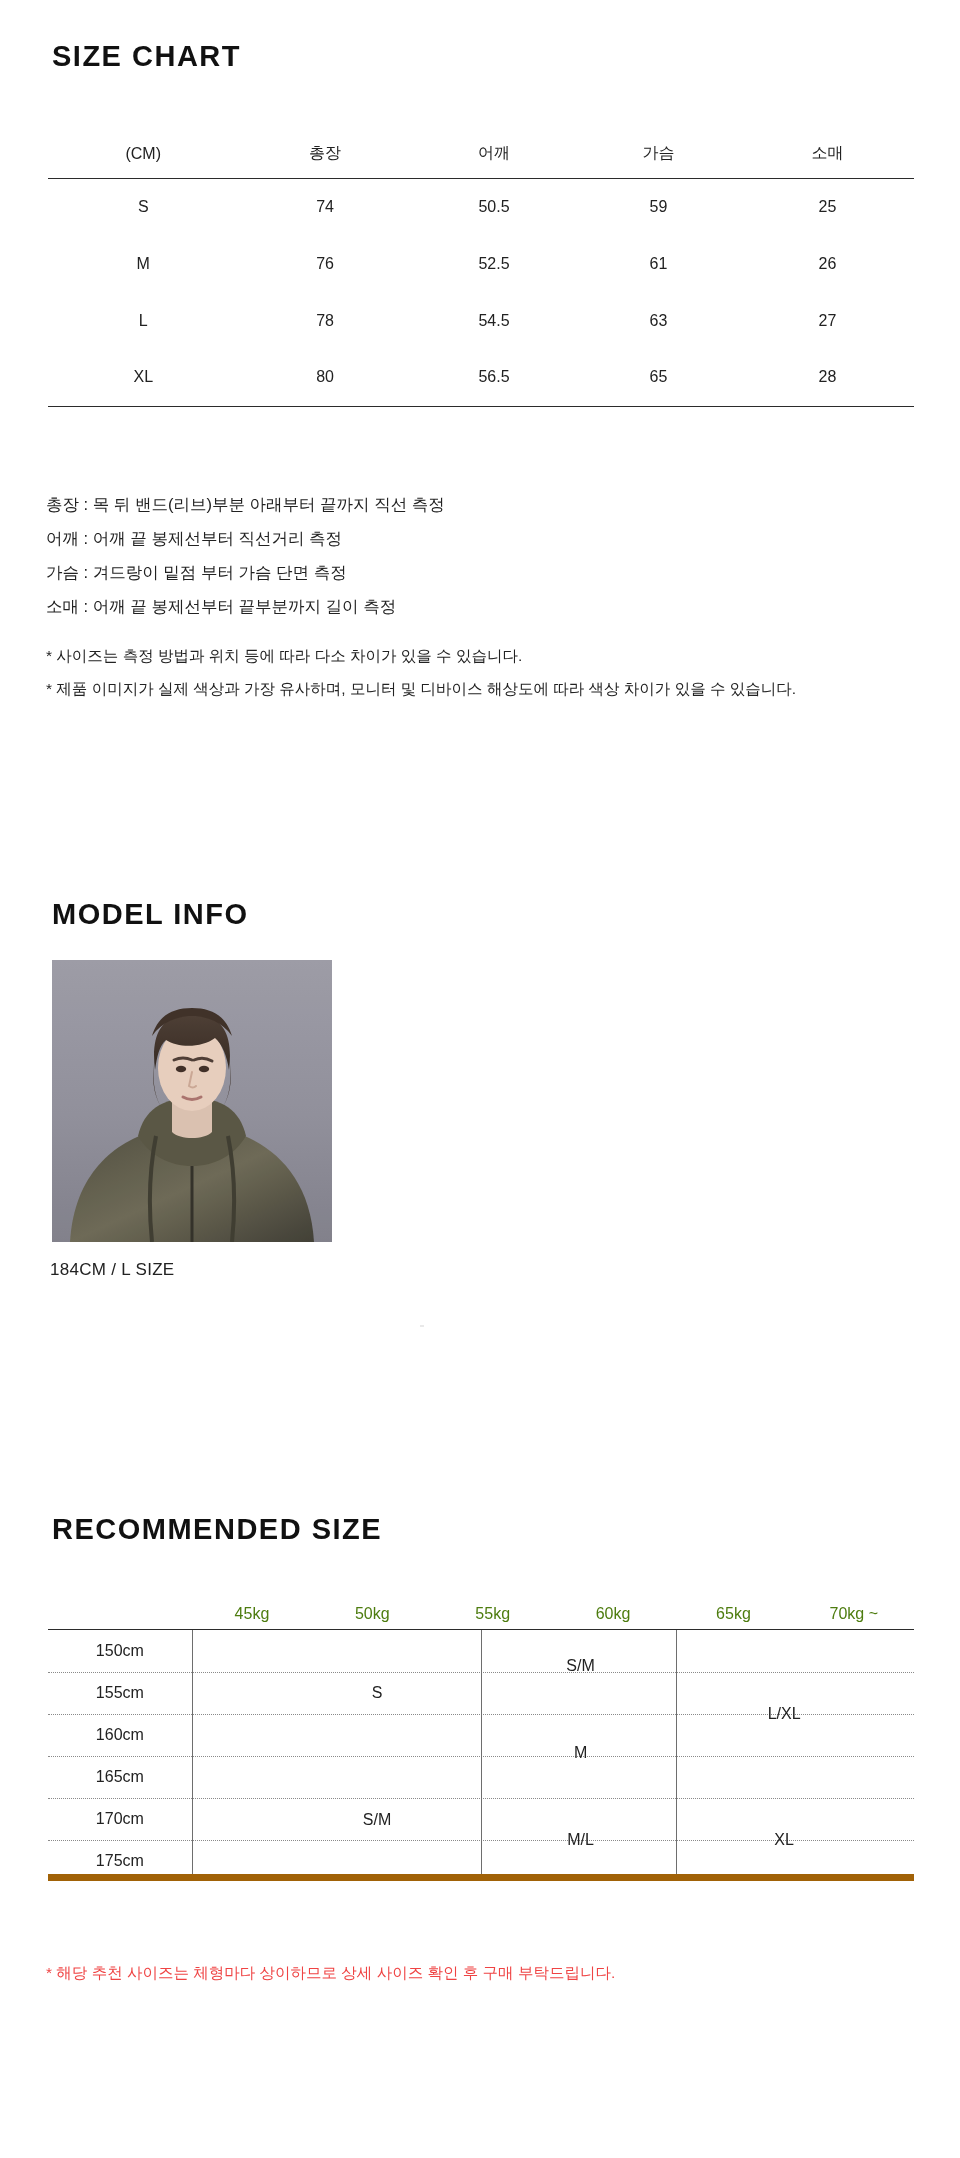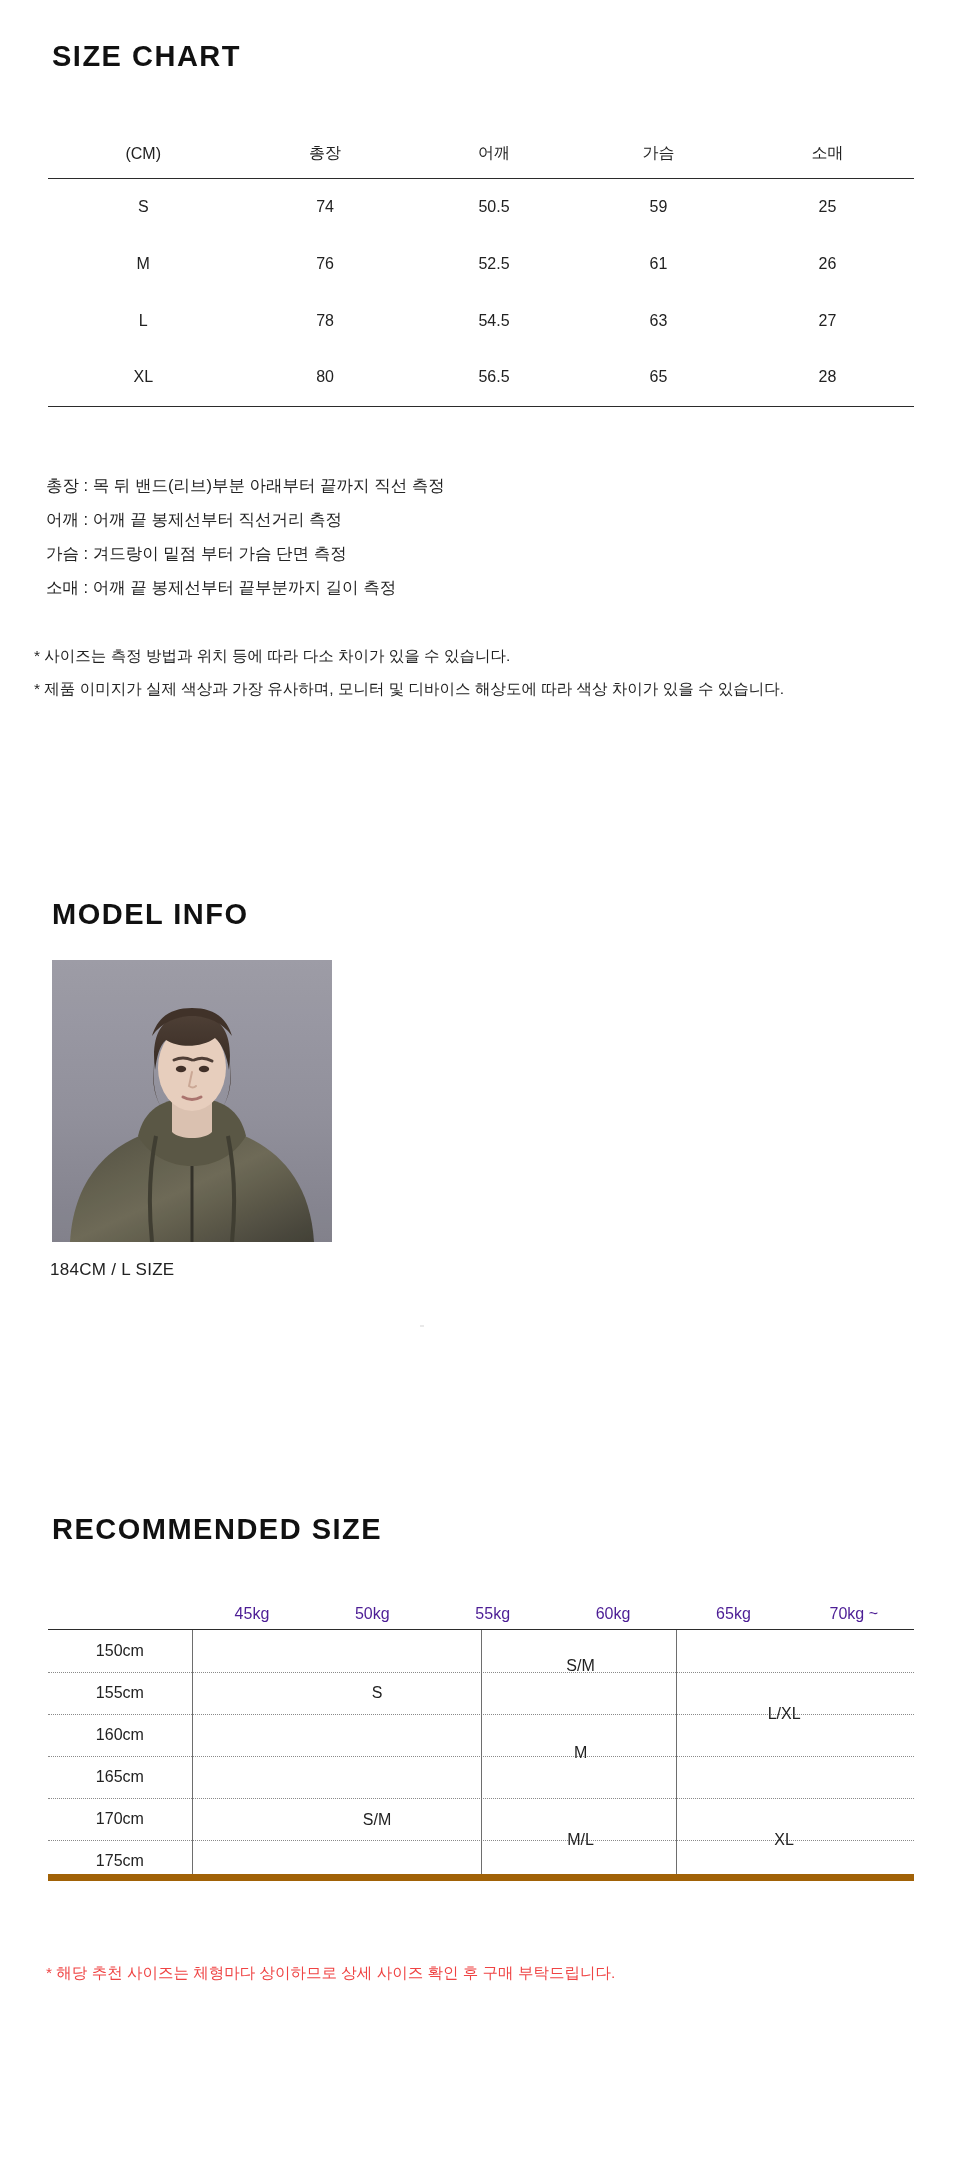--- a/index.html
+++ b/index.html
@@ -69,32 +69,32 @@
   table.size-chart col.c0 { width: 22%; }
   table.size-chart col.c1 { width: 20%; }
   table.size-chart col.c2 { width: 19%; }
   table.size-chart col.c3 { width: 19%; }
   table.size-chart col.c4 { width: 20%; }
 
   
   .notes {
     position: absolute;
     left: 46px;
-    top: 468px;
+    top: 487px;
     width: 880px;
   }
   .note-line {
     font-size: 16.5px;
     line-height: 34px;
     color: #222;
     white-space: nowrap;
   }
   .disclaimers {
     position: absolute;
-    left: 34px;
+    left: 46px;
     top: 639px;
     width: 900px;
   }
   .disclaimer-line {
     font-size: 15.5px;
     line-height: 33px;
     color: #222;
     white-space: nowrap;
   }
 
@@ -137,21 +137,21 @@
     display: flex;
     height: 44px;
     align-items: flex-end;
     padding-bottom: 6px;
   }
   .rec-header .rc-lead { width: 16.6%; }
   .rec-header .rc {
     flex: 1;
     text-align: center;
     font-size: 16px;
-    color: #4c1d95;
+    color: #4d7c0f;
   }
   .rec-grid {
     position: relative;
     border-top: 1px solid #2b2b2b;
     border-bottom: 7px solid #a16207;
     height: 252px;
   }
   .rec-rows {
     position: absolute;
     left: 0; top: 0; right: 0; bottom: 0;

